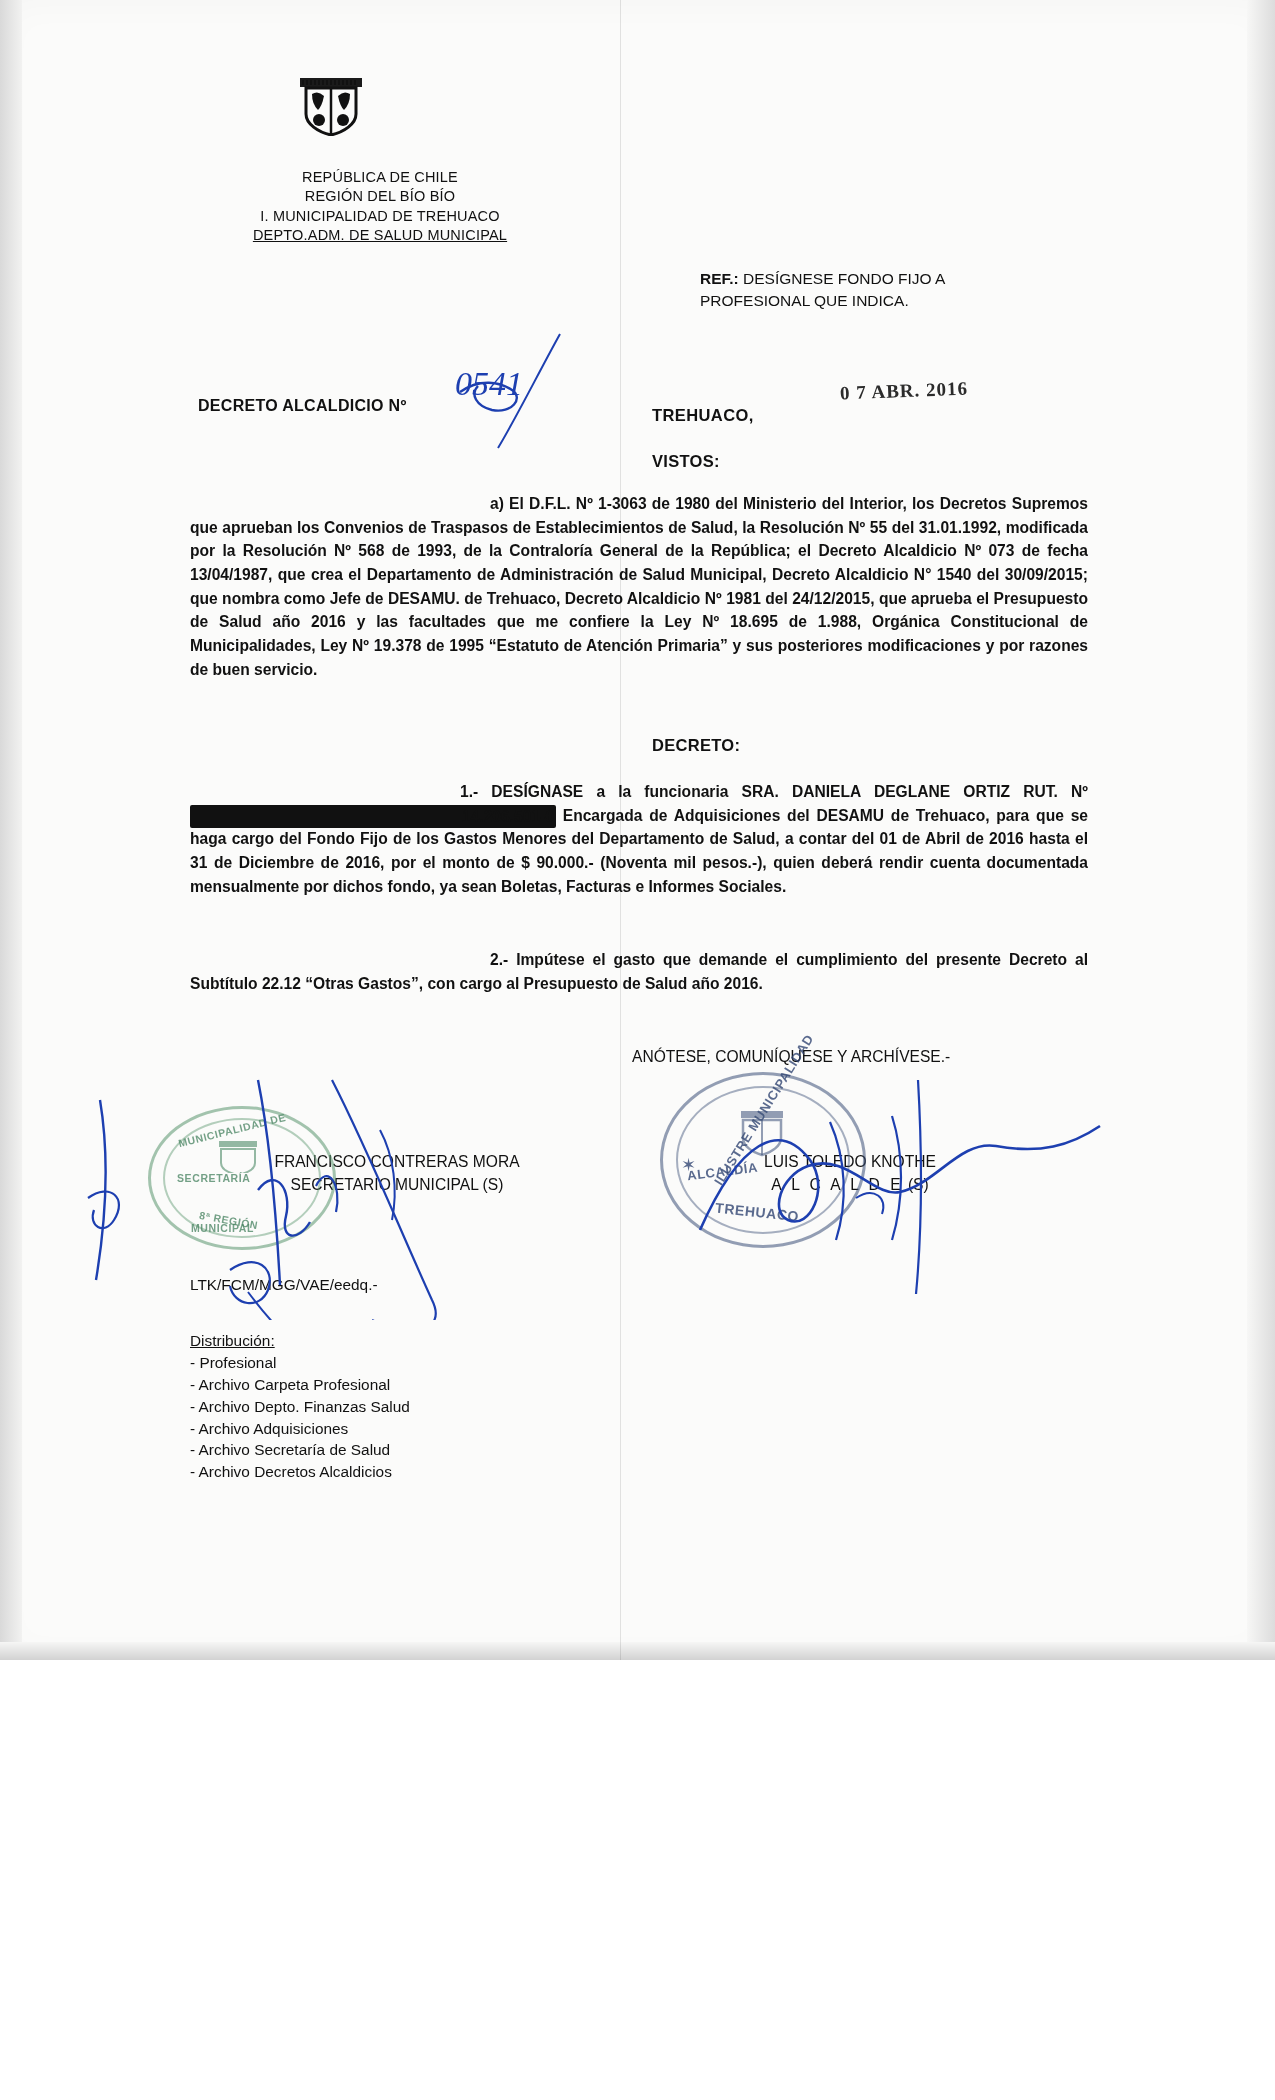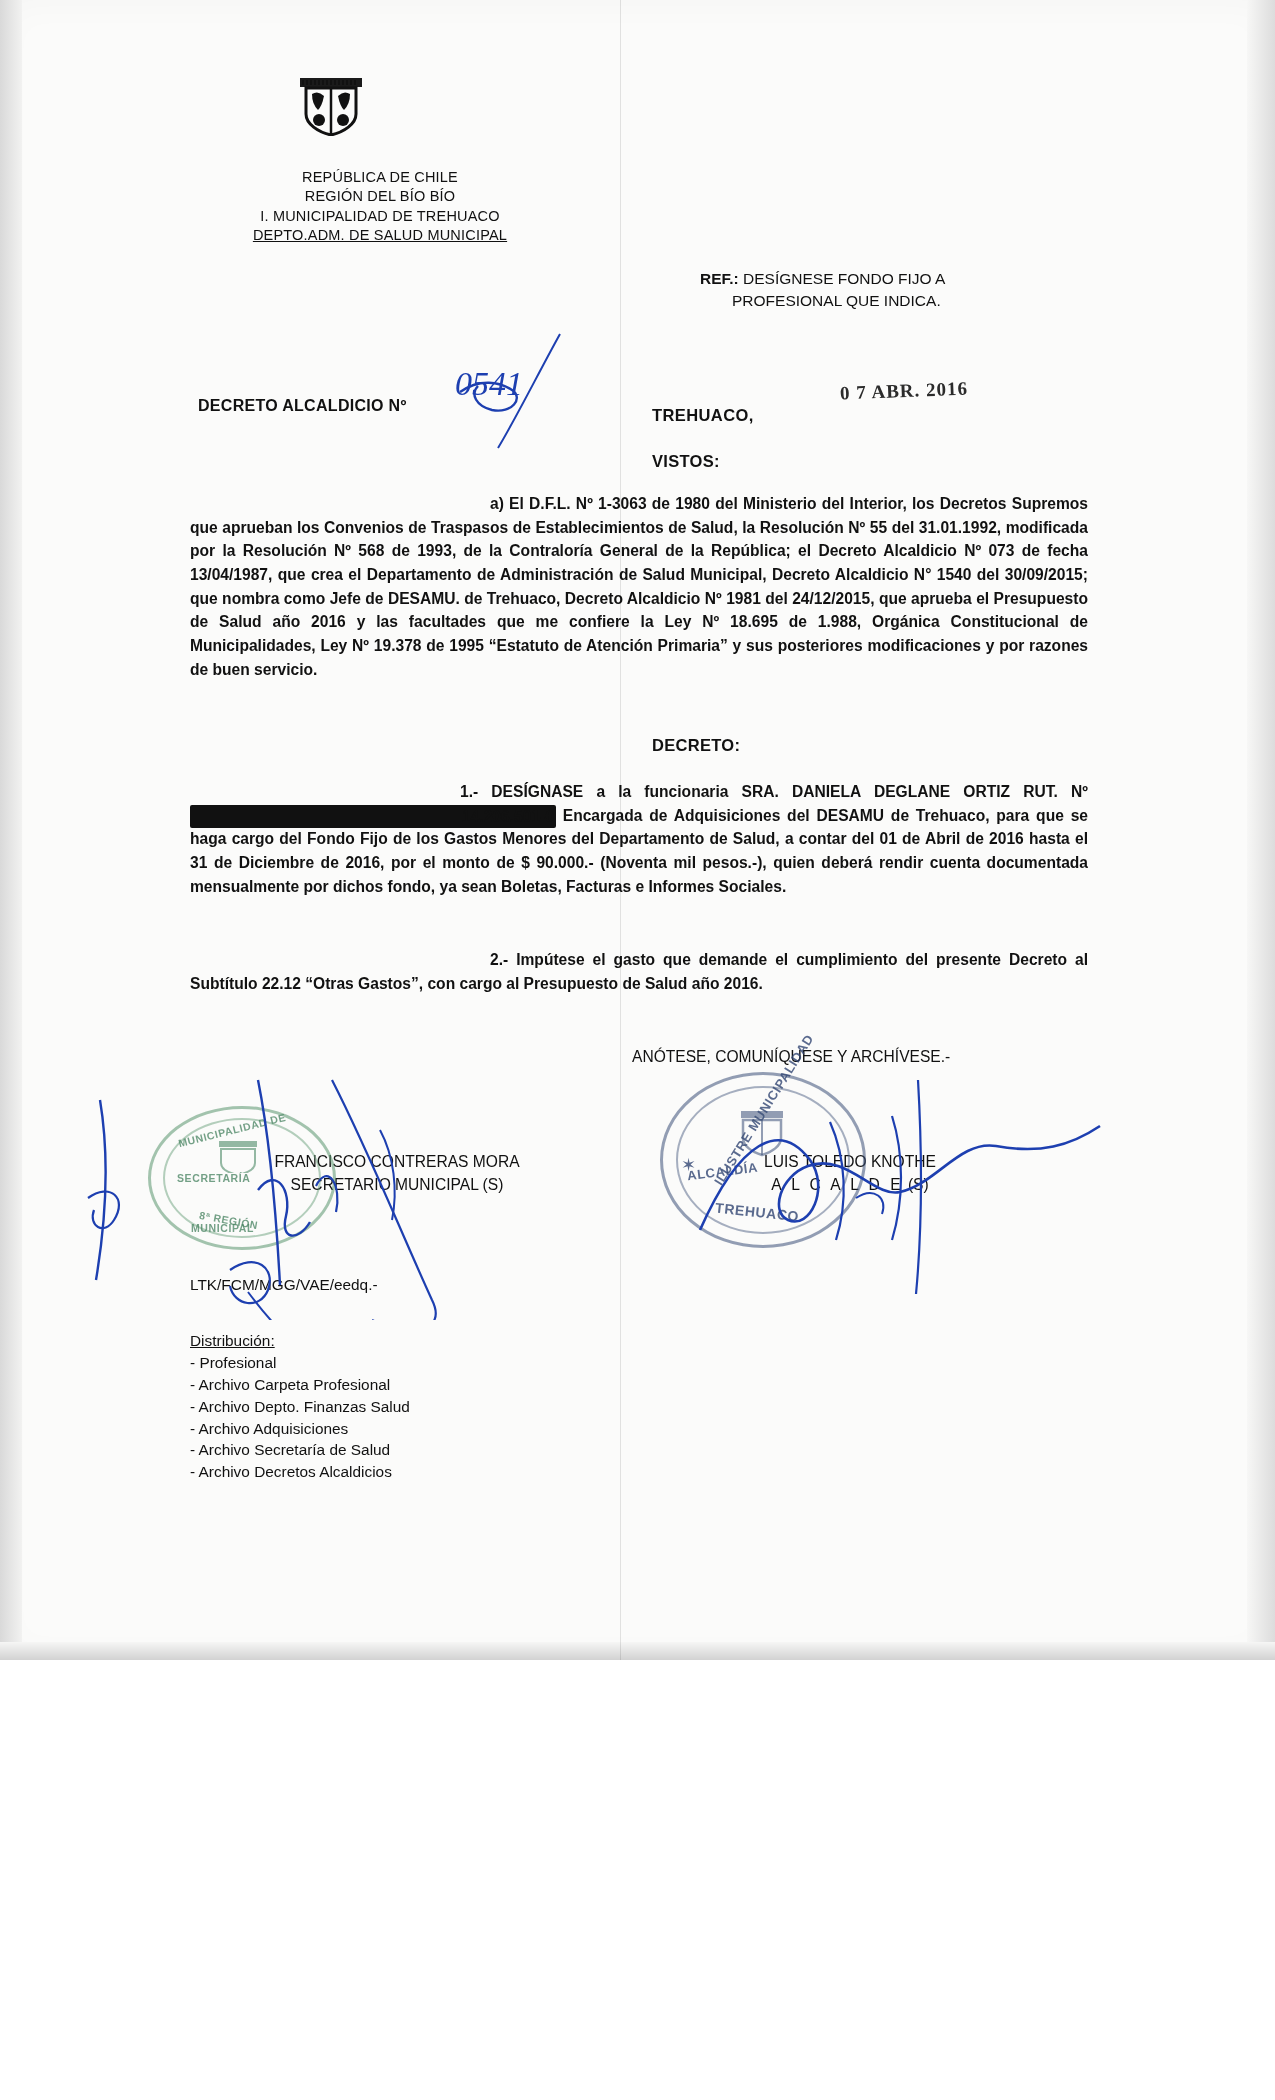--- a/index.html
+++ b/index.html
@@ -100,21 +100,21 @@
 
   .ref-block {
     position: absolute;
     left: 700px;
     top: 268px;
     width: 420px;
     font-size: 15.5px;
     line-height: 1.45;
   }
   .ref-block .ref-label { font-weight: bold; }
-  .ref-block .ref-line2 { margin-left: 32px; }
+  .ref-block .ref-line2 { }
 
   .decreto-label {
     position: absolute;
     left: 198px;
     top: 395px;
     font-weight: bold;
     font-size: 16px;
     letter-spacing: .3px;
   }
   .decreto-num-handwritten {

